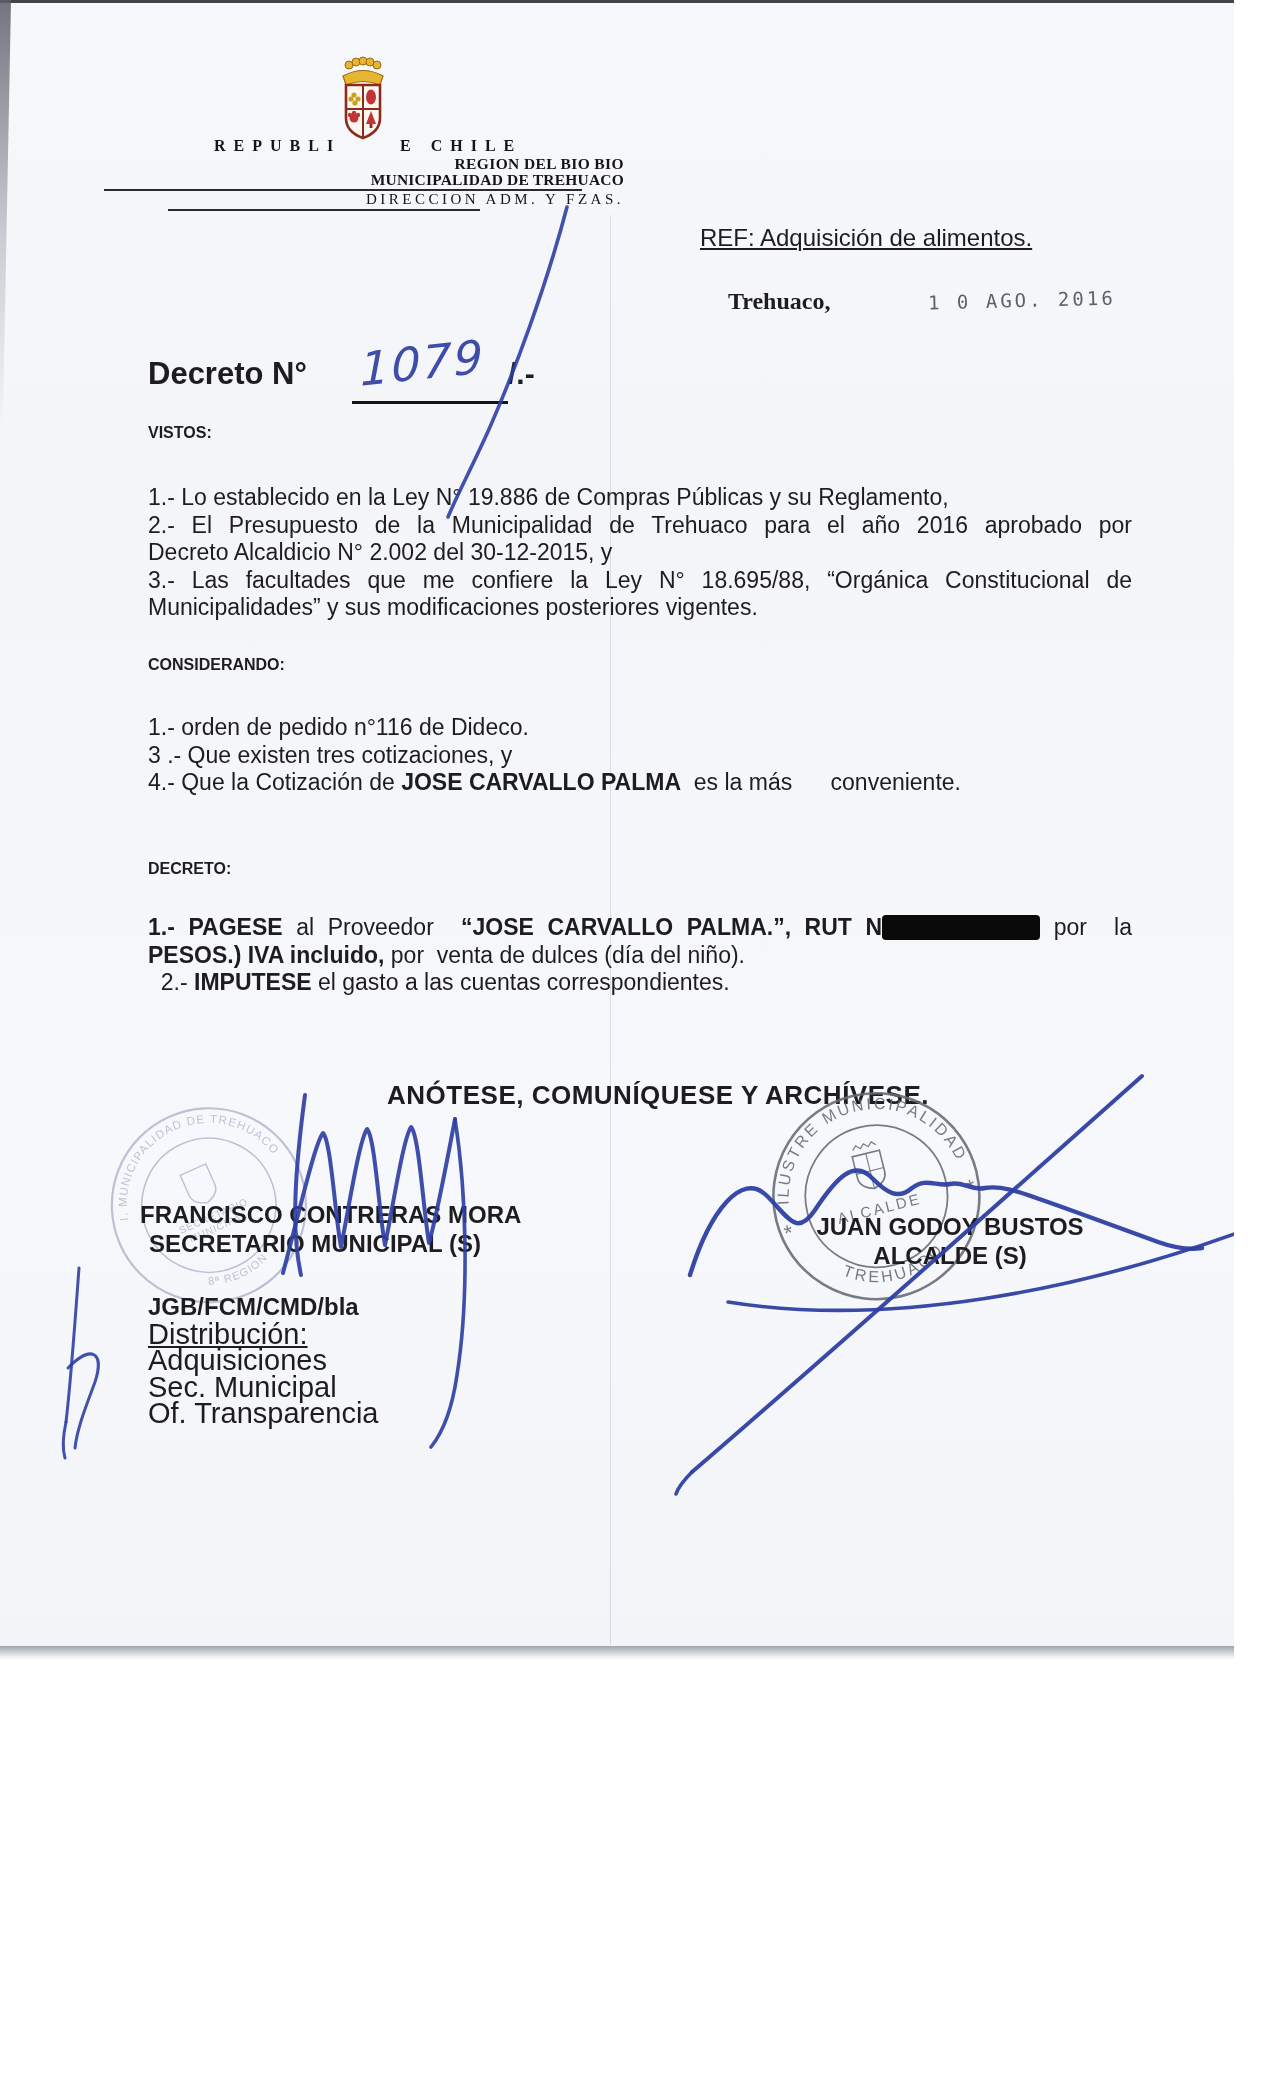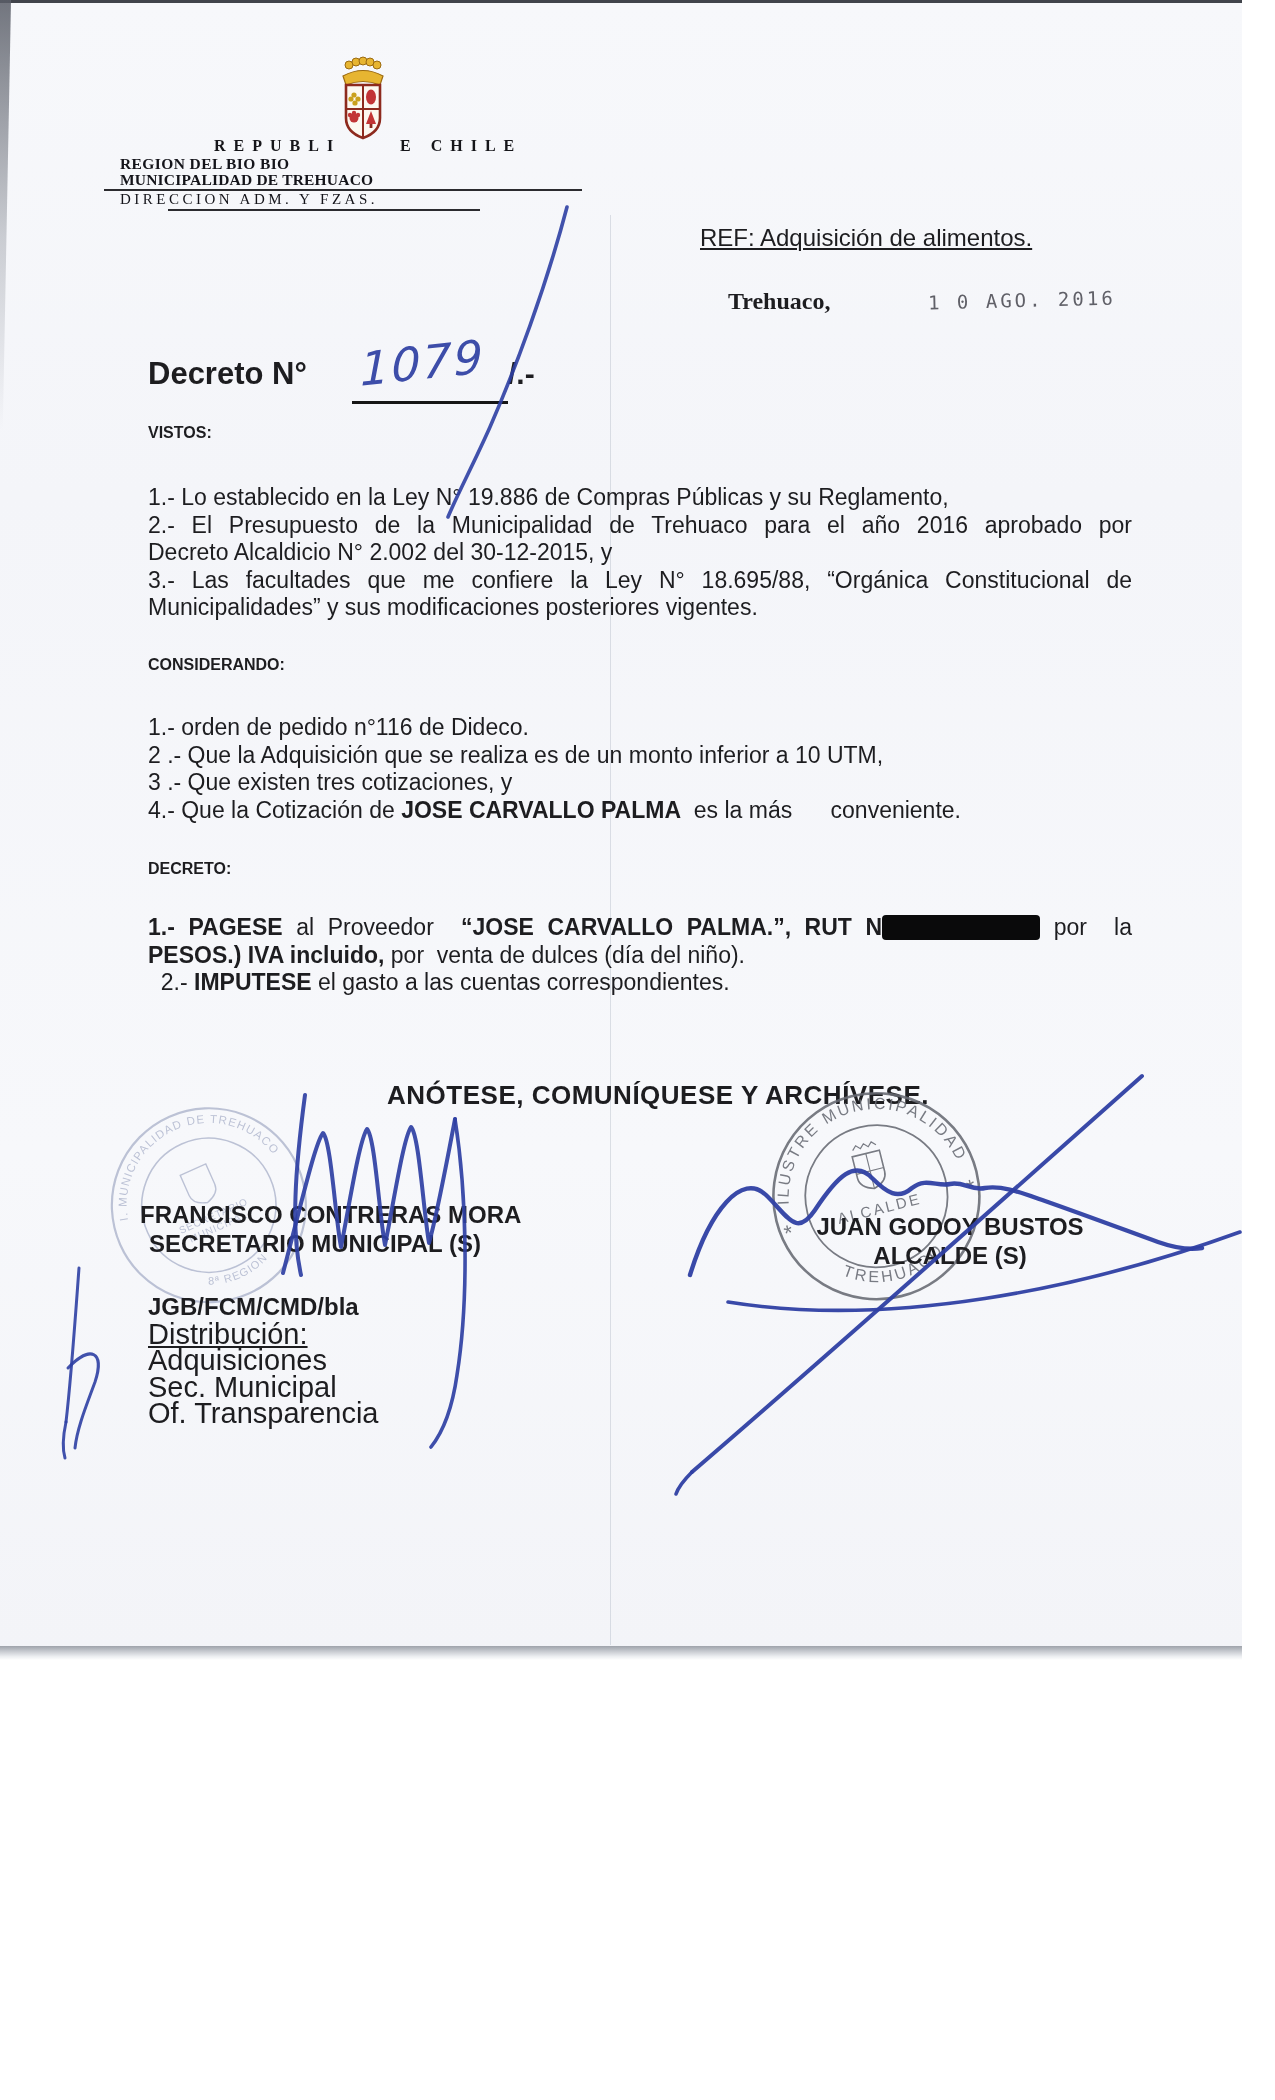--- a/index.html
+++ b/index.html
@@ -1,37 +1,37 @@
 <!DOCTYPE html>
 <html><head>
 <meta charset="utf-8">
 <style>
   html,body{margin:0;padding:0;background:#ffffff;}
   .page{position:relative;width:1234px;height:2100px;background:#ffffff;overflow:hidden;
-        font-family:"Liberation Sans",sans-serif;color:#1d1d20;padding-left:8px;}
+        font-family:"Liberation Sans",sans-serif;color:#1d1d20;}
   .paper{position:absolute;left:0;top:0;width:1275px;height:1648px;
          background:linear-gradient(180deg,#f7f8fb 0%,#f4f5f9 30%,#f7f8fb 70%,#f3f4f8 100%);}
   .paper-shadow{position:absolute;left:0;top:1646px;width:1275px;height:14px;
          background:linear-gradient(180deg,#9fa3ab 0%,#c9ccd2 40%,#eceef1 75%,#ffffff 100%);}
   .top-edge{position:absolute;left:0;top:0;width:1275px;height:3px;background:#41444b;}
   .left-edge{position:absolute;left:0;top:0;width:11px;height:430px;
          background:linear-gradient(180deg,rgba(90,94,104,.85),rgba(120,125,135,.35) 55%,rgba(140,145,155,0));
          clip-path:polygon(0 0,100% 0,25% 100%,0 100%);}
   .fold-line{position:absolute;left:610px;top:215px;width:1px;height:1430px;background:rgba(172,178,193,.38);}
 
   .abs{position:absolute;}
   .serif{font-family:"Liberation Serif",serif;}
   .b{font-weight:700;}
   .body-line{font-size:23px;line-height:27.6px;white-space:nowrap;}
   .para{width:984px;}
   .jl{text-align:justify;text-align-last:justify;white-space:normal;}
   .redact{display:inline-block;height:25px;background:#0a0a0b;border-radius:4px;vertical-align:-5px;}
 
   .rep{font-weight:700;font-size:16px;letter-spacing:8px;color:#16161a;}
-  .hdr-center{left:120px;width:520px;text-align:left;color:#14141a;}
+  .hdr-center{left:104px;width:520px;text-align:right;color:#14141a;}
   .rule{background:#2b2b2f;height:2px;}
 
   .heading{font-weight:700;font-size:16px;}
   .stamp-date{font-family:"DejaVu Sans Mono",monospace;font-size:19px;letter-spacing:3px;
               color:#54545c;transform:rotate(-1.5deg);opacity:.92;}
   .hand-number{font-family:"DejaVu Sans",sans-serif;font-style:italic;font-size:46px;
                color:#2e3fa3;letter-spacing:2px;transform:rotate(-6deg) skewX(-6deg);opacity:.92;}
   .ink{stroke:#2e3fa3;fill:none;stroke-linecap:round;stroke-linejoin:round;}
   .sig-name{font-weight:700;font-size:24px;line-height:29px;white-space:nowrap;}
   .footer-line{font-size:29px;line-height:26.6px;white-space:nowrap;}
@@ -92,21 +92,20 @@
     <div class="body-line">1.- Lo establecido en la Ley N° 19.886 de Compras Públicas y su Reglamento,</div>
     <div class="body-line jl">2.- El Presupuesto de la Municipalidad de Trehuaco para el año 2016 aprobado por</div>
     <div class="body-line">Decreto Alcaldicio N° 2.002 del 30-12-2015, y</div>
     <div class="body-line jl">3.- Las facultades que me confiere la Ley N° 18.695/88, “Orgánica Constitucional de</div>
     <div class="body-line">Municipalidades” y sus modificaciones posteriores vigentes.</div>
   </div>
 
   <div class="abs heading" style="left:148px;top:656px;">CONSIDERANDO:</div>
   <div class="abs para" style="left:148px;top:714px;">
     <div class="body-line">1.- orden de pedido n°116 de Dideco.</div>
-    <div class="body-line">2 .- Que la Adquisición que se realiza es de un monto inferior a 10 UTM,</div>
     <div class="body-line">3 .- Que existen tres cotizaciones, y</div>
     <div class="body-line"><span>4.- Que la Cotización de </span><span class="b">JOSE CARVALLO PALMA</span><span>&nbsp; es la más &nbsp;&nbsp;&nbsp;&nbsp; conveniente.</span></div>
   </div>
 
   <div class="abs heading" style="left:148px;top:860px;">DECRETO:</div>
   <div class="abs para" style="left:148px;top:914px;">
     <div class="body-line jl"><span class="b">1.- PAGESE</span><span> al Proveedor&nbsp; </span><span class="b">“JOSE CARVALLO PALMA.”, RUT N</span><span class="redact" style="width: 158px;"></span><span> por&nbsp; la</span></div>
     <div class="body-line"><span class="b">PESOS.) IVA incluido,</span><span> por&nbsp; venta de dulces (día del niño).</span></div>
     <div class="body-line"><span>&nbsp; 2.- </span><span class="b">IMPUTESE</span><span> el gasto a las cuentas correspondientes.</span></div>
   </div>

